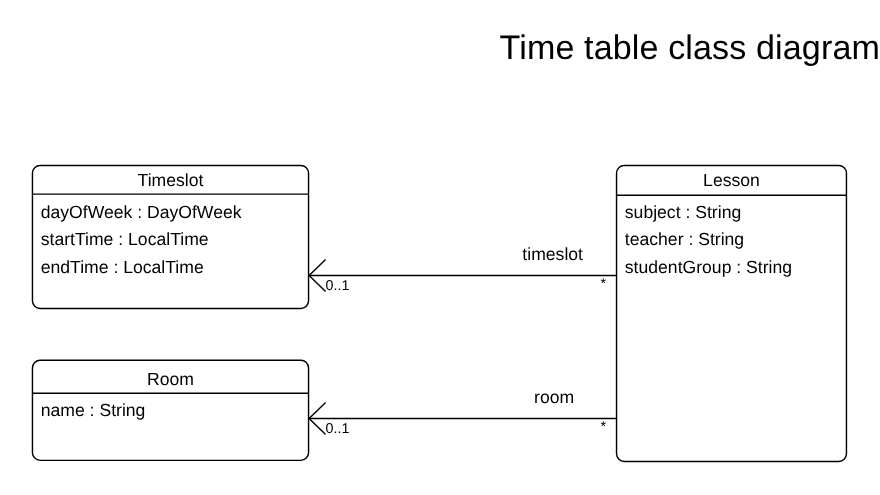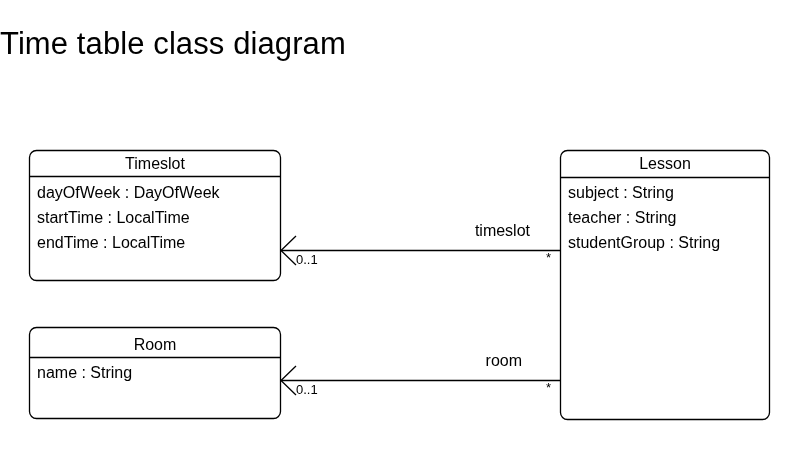--- a/index.html
+++ b/index.html
@@ -19,21 +19,21 @@
     position: absolute;
     inset: 0;
     width: 800px;
     height: 450px;
   }
   .diagram-title {
     position: absolute;
     left: 0;
     top: 26px;
     width: 800px;
-    text-align: left;
+    text-align: right;
     font-size: 31px;
     font-weight: normal;
     color: #000000;
     letter-spacing: 0.1px;
     white-space: nowrap;
   }
   svg.canvas {
     position: absolute;
     left: 0;
     top: 0;

